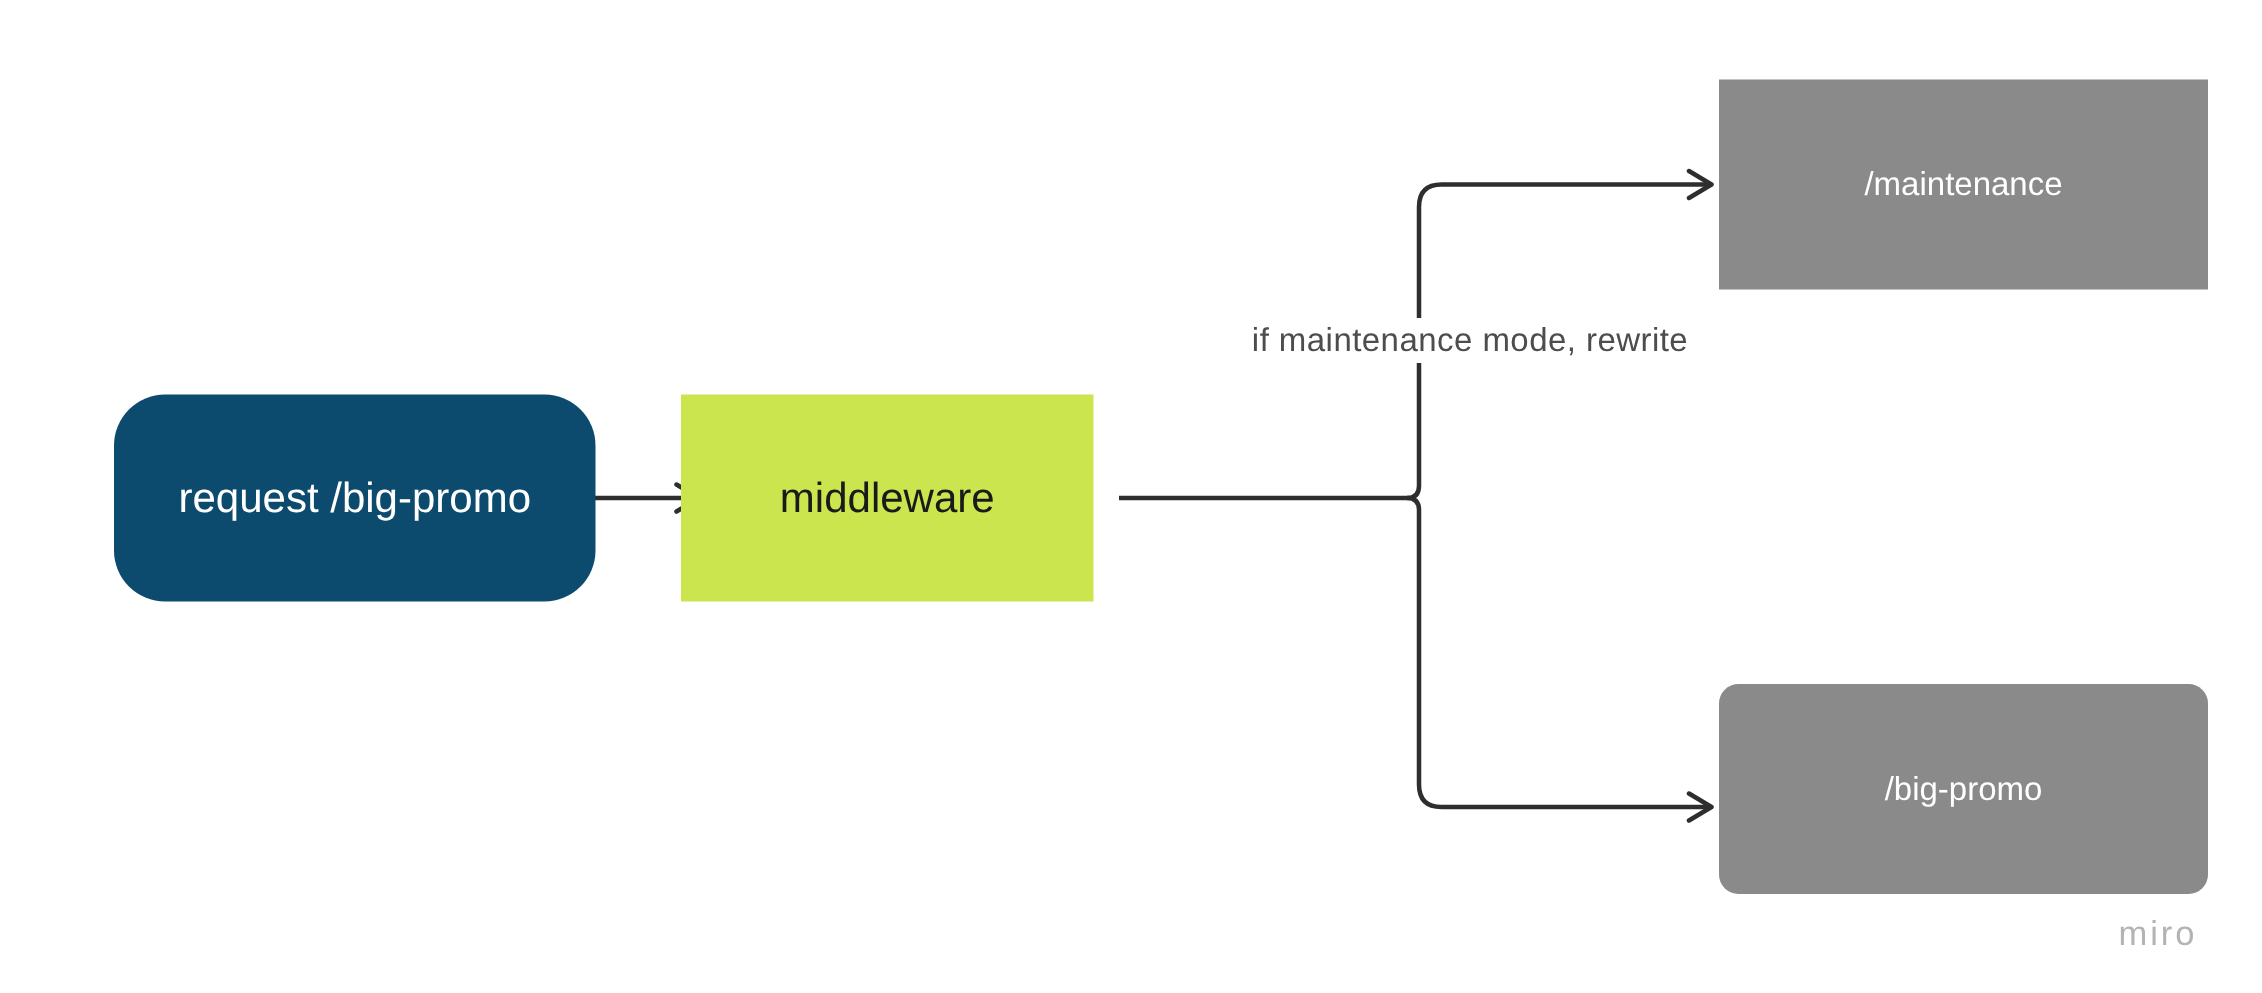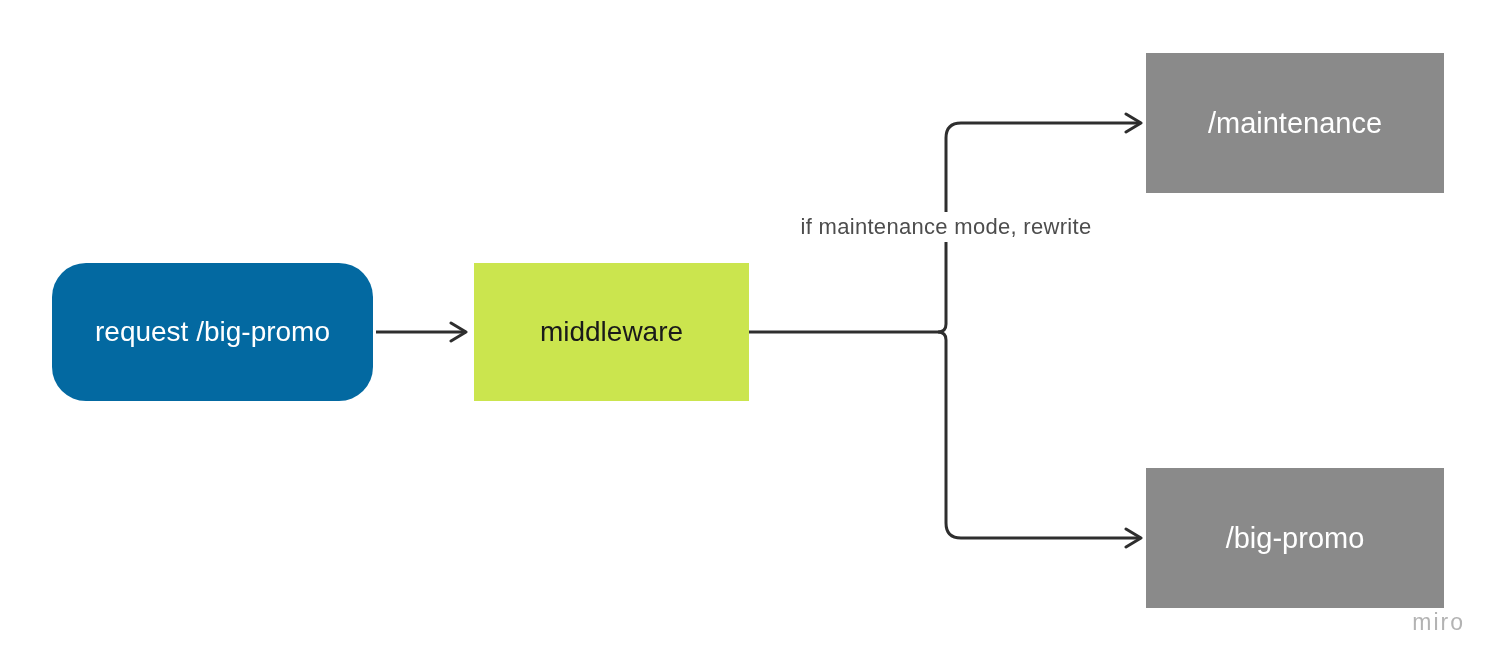--- a/index.html
+++ b/index.html
@@ -34,44 +34,44 @@
     text-align: center;
   }
   .node-request {
     left: 52px; top: 263px; width: 321px; height: 138px;
     background: var(--c-black-node);
     border-radius: 34px;
     color: #f7f7f7;
     font-size: 28px;
   }
   .node-middleware {
-    left: 474px; top: 263px; width: 275px; height: 138px;
+    left: 454px; top: 263px; width: 275px; height: 138px;
     background: var(--c-green-node);
     color: #1a1a1a;
     font-size: 28px;
   }
   .node-gray {
-    width: 298px; height: 140px;
+    width: 326px; height: 140px;
     background: var(--c-gray-node);
     color: #ffffff;
-    font-size: 29px;
+    font-size: 22px;
   }
   .node-maintenance { left: 1146px; top: 53px; }
-  .node-bigpromo   { left: 1146px; top: 468px; }
+  .node-bigpromo   { left: 1146px; top: 456px; border-radius: 13px; }
   .edge-label {
     position: absolute;
     transform: translateX(-50%);
     background: #ffffff;
     padding: 2px 10px;
     font-size: 22px;
     color: var(--c-edge-label);
     white-space: nowrap;
     letter-spacing: 0.3px;
   }
-  .edge-label-top    { left: 946px; top: 212px; }
+  .edge-label-top    { left: 980px; top: 212px; }
   .edge-label-bottom { left: 946px; top: 437px; }
   .watermark {
     position: absolute;
     right: 39px;
     bottom: 26px;
     font-size: 23px;
     color: var(--c-watermark);
     letter-spacing: 2px;
     background: rgba(255,255,255,0.35);
     padding: 1px 4px 0 12px;
@@ -89,21 +89,21 @@
       </marker>
     </defs>
 
     <path d="M 376 332 L 466 332" fill="none" stroke="#2e2e2e" stroke-width="3" marker-end="url(#chev)"></path>
 
     <path d="M 746 332 L 938 332 Q 946 332 946 324 L 946 138 Q 946 123 961 123 L 1141 123" fill="none" stroke="#2e2e2e" stroke-width="3" stroke-linejoin="round" marker-end="url(#chev)"></path>
 
     <path d="M 938 332 Q 946 332 946 340 L 946 523 Q 946 538 961 538 L 1141 538" fill="none" stroke="#2e2e2e" stroke-width="3" stroke-linejoin="round" marker-end="url(#chev)"></path>
   </svg>
 
-  <div class="node node-request" style="background: #0369a1; color: rgb(255, 255, 255);">
+  <div class="node node-request" style="background: #0c4a6e; color: rgb(255, 255, 255); margin-left: 24px;">
     <span>request /big-promo</span>
   </div>
 
   <div class="node node-middleware" style="background: rgb(203, 229, 78); color: rgb(26, 26, 26);">
     <span>middleware</span>
   </div>
 
   <div class="node node-gray node-maintenance" style="background: rgb(138, 138, 138); color: rgb(255, 255, 255);">
     <span>/maintenance</span>
   </div>

